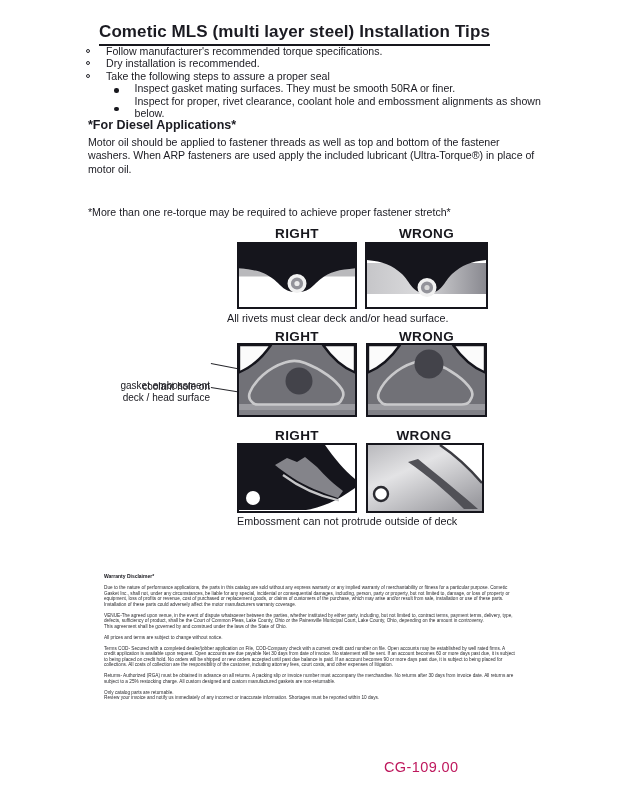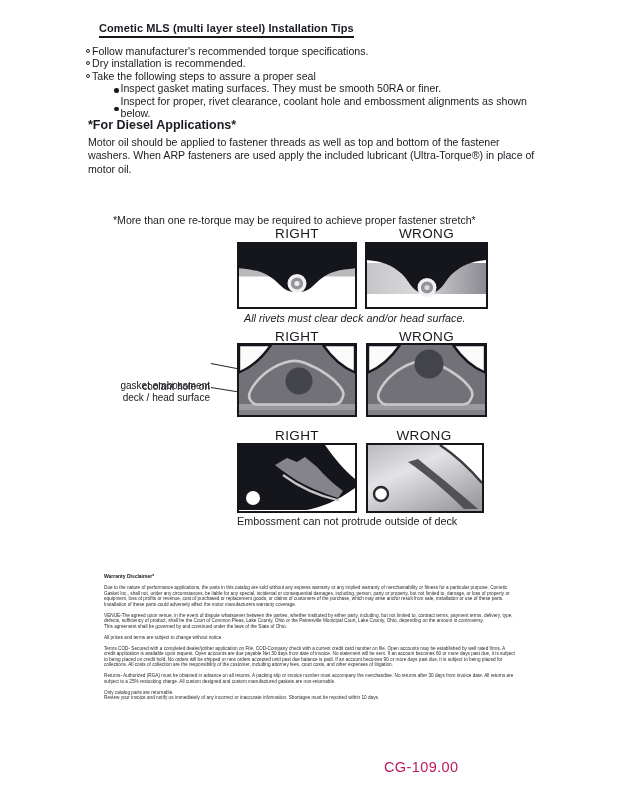--- a/index.html
+++ b/index.html
@@ -5,40 +5,40 @@
   * { margin:0; padding:0; box-sizing:border-box; }
   html,body { background:#ffffff; }
   .page {
     position:relative; width:618px; height:800px; background:#ffffff;
     color:#1b1b22; font-family:"Liberation Sans","DejaVu Sans",sans-serif;
     overflow:hidden;
   }
   .abs { position:absolute; }
 
   .title {
-    left:99px; top:22px; font-size:11px; font-weight:bold; letter-spacing:.1px;
+    left:99px; top:22px; font-size:17px; font-weight:bold; letter-spacing:.1px;
     display:inline-block; border-bottom:2px solid #17171d; padding-bottom:2px;
   }
 
   .bullets { left:86px; top:45px; width:460px; font-size:10.6px; line-height:12.4px; }
-  .brow { display:flex; gap:2px; }
+  .brow { display:flex; gap:16px; }
   .brow .ring {
     flex:none; width:4px; height:4px; border:1.2px solid #2a2a30;
     border-radius:50%; margin-top:4px;
   }
   .brow.sub { margin-left:28px;align-items:center; }
   .brow.sub .dot {
     flex:none; width:4.5px; height:4.5px; background:#17171d;
     border-radius:50%; margin-top:3.8px;
   }
 
   .h2 { left:88px; top:118px; font-size:12.5px; font-weight:bold; }
   .para { left:88px; width:448px; font-size:10.6px; line-height:13.4px; }
 
-  .rwlabel { font-size:13.5px; font-weight:normal; text-align:center; letter-spacing:.4px; color:#17171d; }
+  .rwlabel { font-size:13.5px; font-weight:bold; text-align:center; letter-spacing:.4px; color:#17171d; }
   .caption { font-size:10.8px; color:#1b1b22; }
 
   .callout { text-align:right; font-size:10px; line-height:11px; color:#17171d; }
   .leader { position:absolute; height:1.4px; background:#26262b; transform-origin:0 0; }
 
   .legal { left:104px; top:574px; width:413px; font-size:4.7px; line-height:5.5px; color:#2a2a2e; }
   .legal h3 { font-size:5px; font-weight:bold; margin:0 0 5.5px 0; color:#17171d; }
   .legal p { margin:0 0 5.5px 0; }
   .legal p.tight { margin-bottom:0; }
 
@@ -71,21 +71,21 @@
       <span>Inspect gasket mating surfaces.  They must be smooth 50RA or finer.</span>
     </div>
     <div class="brow sub">
       <span class="dot"></span>
       <span>Inspect for proper, rivet clearance, coolant hole and embossment alignments as shown below.</span>
     </div>
   </div>
 
   <div class="abs para" style="top:136px;">Motor oil should be applied to fastener threads as well as top and bottom of the fastener washers. When ARP fasteners are used apply the included lubricant (Ultra-Torque®) in place of motor oil.</div>
   <div class="abs h2">*For Diesel Applications*</div>
-  <div class="abs para" style="top:214px;margin-left:25px;">*More than one re-torque may be required to achieve proper fastener stretch*</div>
+  <div class="abs para" style="top:206px;">*More than one re-torque may be required to achieve proper fastener stretch*</div>
 
   <div class="abs rwlabel" style="left:237px; top:226px; width:120px;">RIGHT</div>
   <div class="abs rwlabel" style="left:365px; top:226px; width:123px;">WRONG</div>
 
   <div class="abs" style="left:237px; top:242px;">
     <svg width="120" height="67" viewBox="0 0 120 67">
       <rect x="1" y="1" width="118" height="65" fill="#ffffff" stroke="#15151c" stroke-width="2"></rect>
       <rect x="2" y="27" width="116" height="7.5" fill="#b9b9bc"></rect>
       <path d="M2,2 H118 V26.5 C102,27.5 93,29.5 83,37.5 C75,44 73,50 60,50 C47,50 45,44 37,37.5 C27,29.5 18,27.5 2,26.5 Z" fill="#15151c"></path>
       <circle cx="60" cy="41.5" r="7.8" fill="#93939a" stroke="#f1f1f1" stroke-width="3.4"></circle>
@@ -102,21 +102,21 @@
         </linearGradient>
       </defs>
       <rect x="1" y="1" width="121" height="65" fill="#ffffff" stroke="#15151c" stroke-width="2"></rect>
       <rect x="2" y="21" width="119" height="31" fill="url(#gw1)"></rect>
       <rect x="2" y="52" width="119" height="13" fill="#ffffff"></rect>
       <path d="M2,2 H121 V18 C106,19.5 97,23 87,32 C79,39.5 77,51.5 62,51.5 C47,51.5 45,39.5 37,32 C27,23 18,19.5 2,18 Z" fill="#15151c"></path>
       <circle cx="62" cy="45.5" r="7.8" fill="#93939a" stroke="#f1f1f1" stroke-width="3.4"></circle>
       <circle cx="62" cy="45.5" r="2.6" fill="#d9d9d9"></circle>
     </svg>
   </div>
-  <div class="abs caption" style="left:244px; top:312px;font-style:italic;">All rivets must clear deck and/or head surface.</div>
+  <div class="abs caption" style="left:227px; top:312px;">All rivets must clear deck and/or head surface.</div>
 
   <div class="abs rwlabel" style="left:237px; top:329px; width:120px;">RIGHT</div>
   <div class="abs rwlabel" style="left:366px; top:329px; width:121px;">WRONG</div>
 
   <div class="abs callout" style="left:98px; top:345px; width:112px;margin-top:36px;">
     <div>coolant hole on</div>
     <div>deck / head surface</div>
   </div>
   <div class="abs callout" style="left:88px; top:380px; width:122px;">gasket embossment</div>
   <div class="leader" style="left:211px; top:363px; width:84px; transform:rotate(11deg);"></div>

